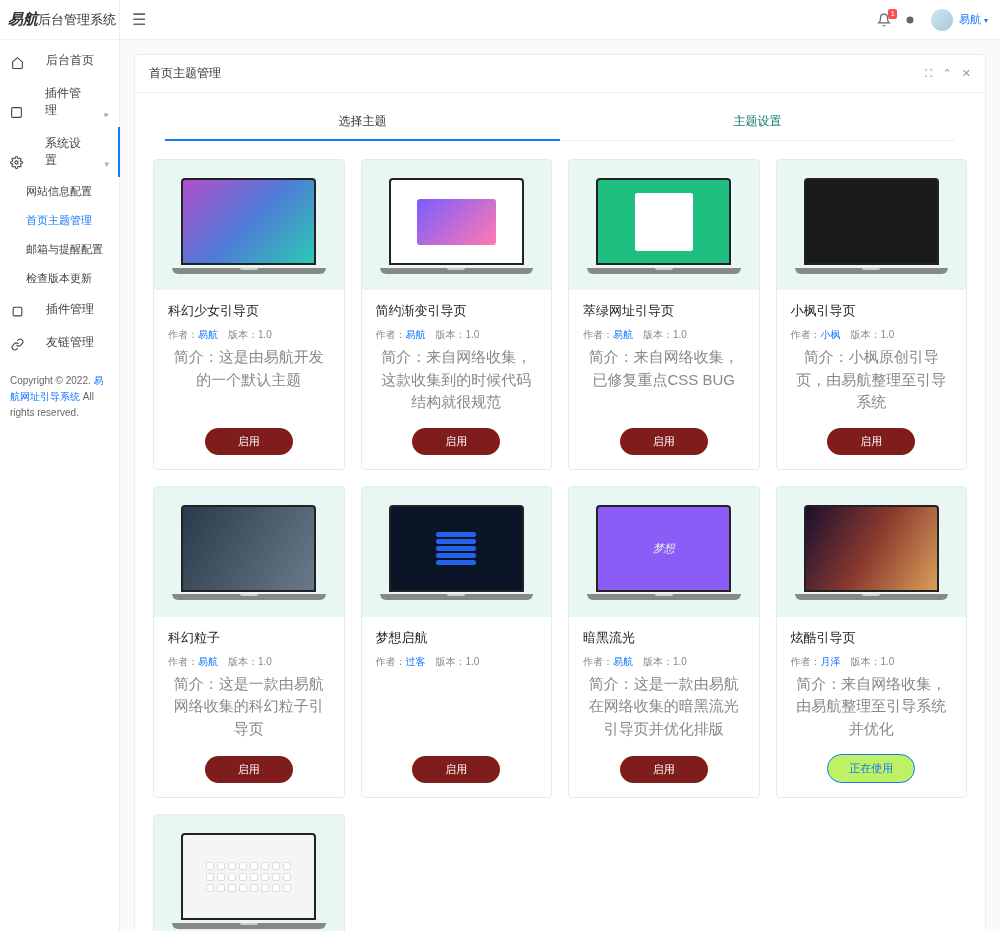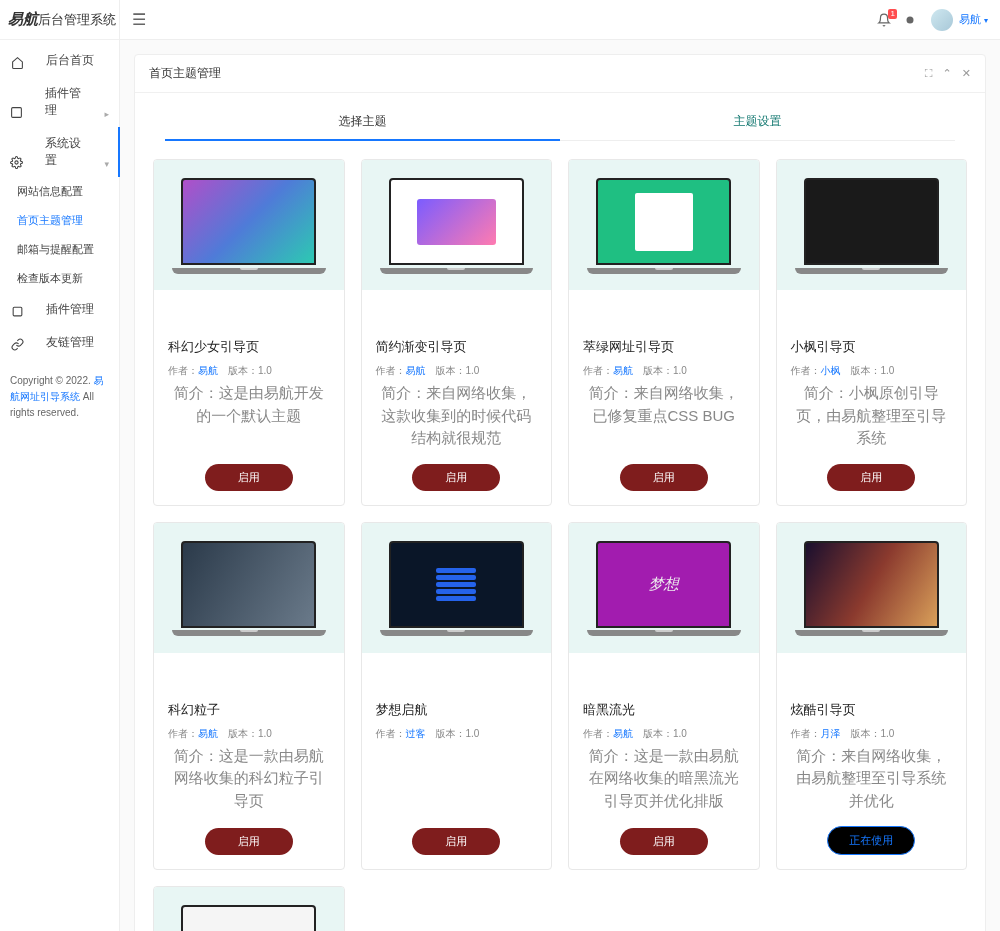--- a/index.html
+++ b/index.html
@@ -5,21 +5,21 @@
 * { margin: 0; padding: 0; box-sizing: border-box; }
 body { font-family: -apple-system, "Helvetica Neue", Arial, sans-serif; font-size: 12px; color: #333; background: #fff; }
 .app { display: flex; min-height: 100vh; }
 .sidebar { width: 120px; border-right: 1px solid #eee; display: flex; flex-direction: column; }
 .logo { padding: 10px 8px; font-size: 13px; border-bottom: 1px solid #f0f0f0; white-space: nowrap; }
 .logo b { font-style: italic; font-weight: bold; font-size: 15px; }
 .nav { padding: 4px 0; }
 .nav-item { display: flex; align-items: flex-end; padding: 8px 10px; cursor: pointer; color: #444; position: relative; gap: 16px; }
 .nav-item .icon { width: 14px; height: 14px; margin-right: 6px; display: inline-flex; align-items: center; justify-content: center; }
 .nav-item .chev { margin-left: auto; font-size: 9px; color: #aaa; }
-.nav-sub { padding-left: 17px; }
+.nav-sub { padding-left: 26px; }
 .nav-sub .nav-item { padding: 7px 10px 7px 0; font-size: 11px; }
 .nav-item.active { color: #1677ff; }
 .nav-item.active-bar::after { content: ""; position: absolute; right: -1px; top: 0; bottom: 0; width: 2px; background: #1677ff; }
 .copyright { padding: 10px; font-size: 10px; color: #666; line-height: 1.6; }
 .copyright a { color: #1677ff; text-decoration: none; }
 .main { flex: 1; display: flex; flex-direction: column; }
 .topbar { height: 40px; border-bottom: 1px solid #eee; display: flex; align-items: center; padding: 0 12px; }
 .topbar .menu-toggle { font-size: 16px; cursor: pointer; color: #666; }
 .topbar .spacer { flex: 1; }
 .topbar .tb-icon { margin-left: 12px; cursor: pointer; color: #666; position: relative; display: inline-flex; align-items: center; }
@@ -37,40 +37,40 @@
 .tab.active { color: #333; }
 .tab.active::after { content: ""; position: absolute; left: 0; right: 0; bottom: -1px; height: 2px; background: #1677ff; }
 .grid { display: grid; grid-template-columns: repeat(4, 1fr); gap: 16px; padding: 18px 18px 10px; }
 .card { border: 1px solid #e8e8e8; border-radius: 4px; overflow: hidden; display: flex; flex-direction: column; }
 .thumb { background: #e8f6f4; padding: 14px 18px 10px; display: flex; align-items: center; justify-content: center; height: 130px; }
 .laptop { width: 100%; height: 100%; position: relative; }
 .screen { position: absolute; top: 4%; left: 6%; right: 6%; bottom: 14%; border: 2px solid #222; border-radius: 4px 4px 0 0; overflow: hidden; }
 .base { position: absolute; left: 0; right: 0; bottom: 6%; height: 6px; background: #888; border-radius: 0 0 6px 6px; }
 .base::after { content: ""; position: absolute; left: 44%; right: 44%; top: 0; height: 2px; background: #ccc; border-radius: 0 0 3px 3px; }
 .card-body { padding: 12px 14px 14px; flex: 1; display: flex; flex-direction: column; }
-.card-title { font-size: 13px; color: #222; margin-bottom: 8px; margin-top: 36px; }
+.card-title { font-size: 13px; color: #222; margin-bottom: 8px; }
 .meta { font-size: 10px; color: #888; margin-bottom: 4px; }
 .meta a { color: #1677ff; text-decoration: none; }
 .desc { font-size: 15px; color: #888; line-height: 1.5; text-align: center; }
 .card-foot { margin-top: auto; padding-top: 14px; text-align: center; }
 .btn { display: inline-block; min-width: 88px; padding: 6px 18px; border-radius: 16px; font-size: 11px; cursor: pointer; border: none; }
 .btn-primary { background: #7f1d1d; color: #fff; }
-.btn-outline { background: #000000; color: #1677ff; border: 1px solid #1677ff; }
+.btn-outline { background: #bef264; color: #1677ff; border: 1px solid #1677ff; }
 
 .sc1 { background: linear-gradient(135deg,#b04fc9,#4f7bd8,#2dc9b2); }
 .sc2 { background: #fff; display:flex; align-items:center; justify-content:center; }
 .sc2 .inner { width:60%; height:55%; background:linear-gradient(135deg,#7b5cff,#ff7bb0); border-radius:3px; }
 .sc3 { background: #1fbf82; display:flex; align-items:center; justify-content:center; }
 .sc3 .inner { width:44%; height:70%; background:#fff; border-radius:2px; }
 .sc4 { background: #1a1a1a; display:flex; align-items:center; justify-content:center; color:#ddd; font-size:7px; }
 .sc5 { background: linear-gradient(120deg,#2b3a4a,#6a7a8a); display:flex; align-items:center; justify-content:center; color:#22d3ee; font-size:7px; }
 .sc6 { background: #0a1628; display:flex; align-items:center; justify-content:center; }
 .sc6 .bars { display:flex; flex-direction:column; gap:2px; }
 .sc6 .bars span { width:40px; height:5px; background:#2563eb; border-radius:2px; }
-.sc7 { background: #a21caf; display:flex; align-items:center; justify-content:center; color:#eee; font-size:15px; font-style:italic; }
+.sc7 { background: #8b5cf6; display:flex; align-items:center; justify-content:center; color:#eee; font-size:11px; font-style:italic; }
 .sc8 { background: linear-gradient(120deg,#1a0f2e,#8b3a2e,#d9a05a); }
 .sc9 { background: #f5f5f5; display:flex; align-items:center; justify-content:center; }
 .sc9 .icons { display:grid; grid-template-columns:repeat(8,8px); gap:3px; }
 .sc9 .icons i { width:8px; height:8px; background:#fff; border:1px solid #ddd; border-radius:2px; }
 svg { display: block; }
 </style>
 </head>
 <body>
 
 <div class="app">

